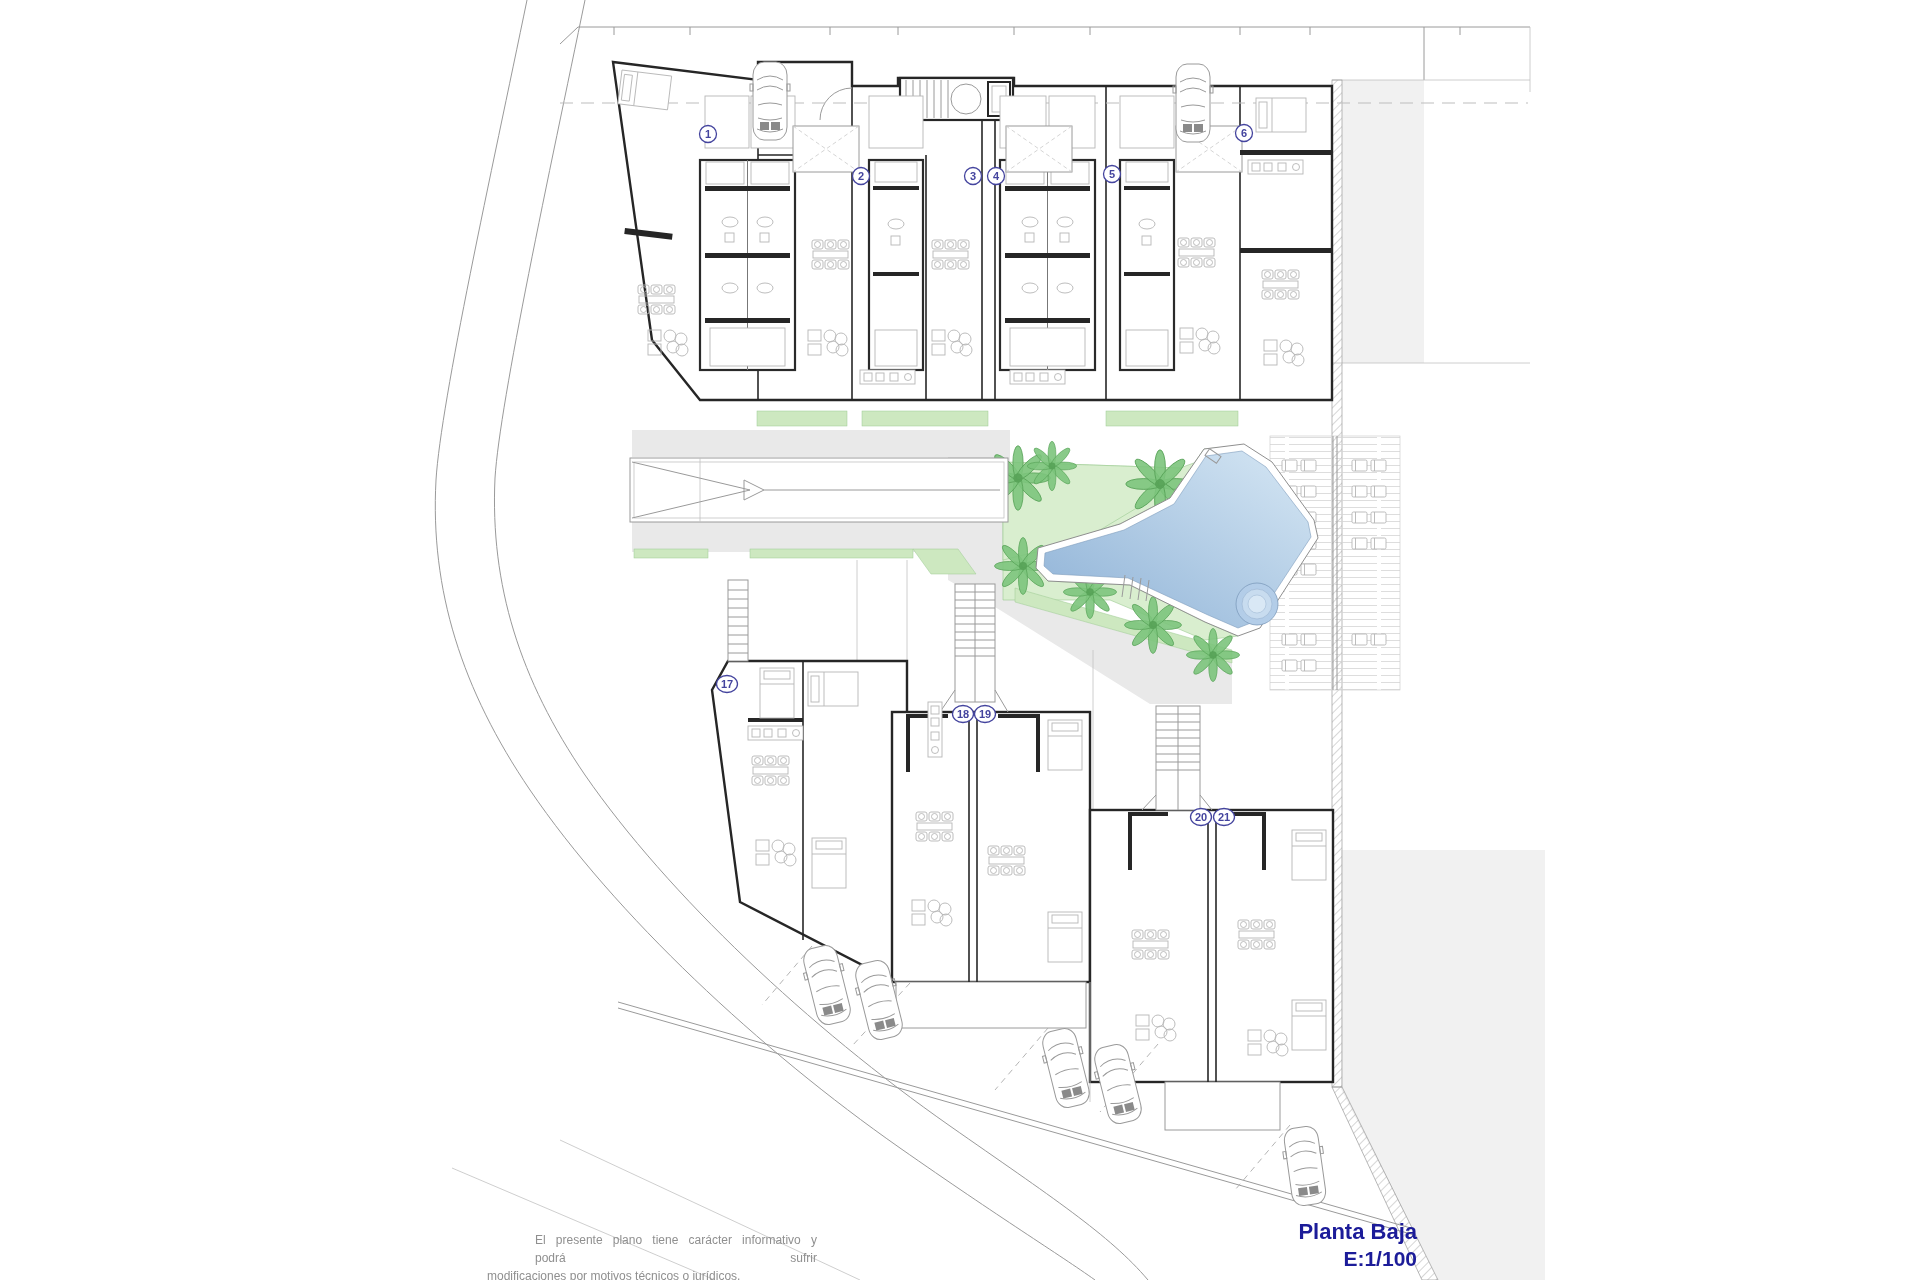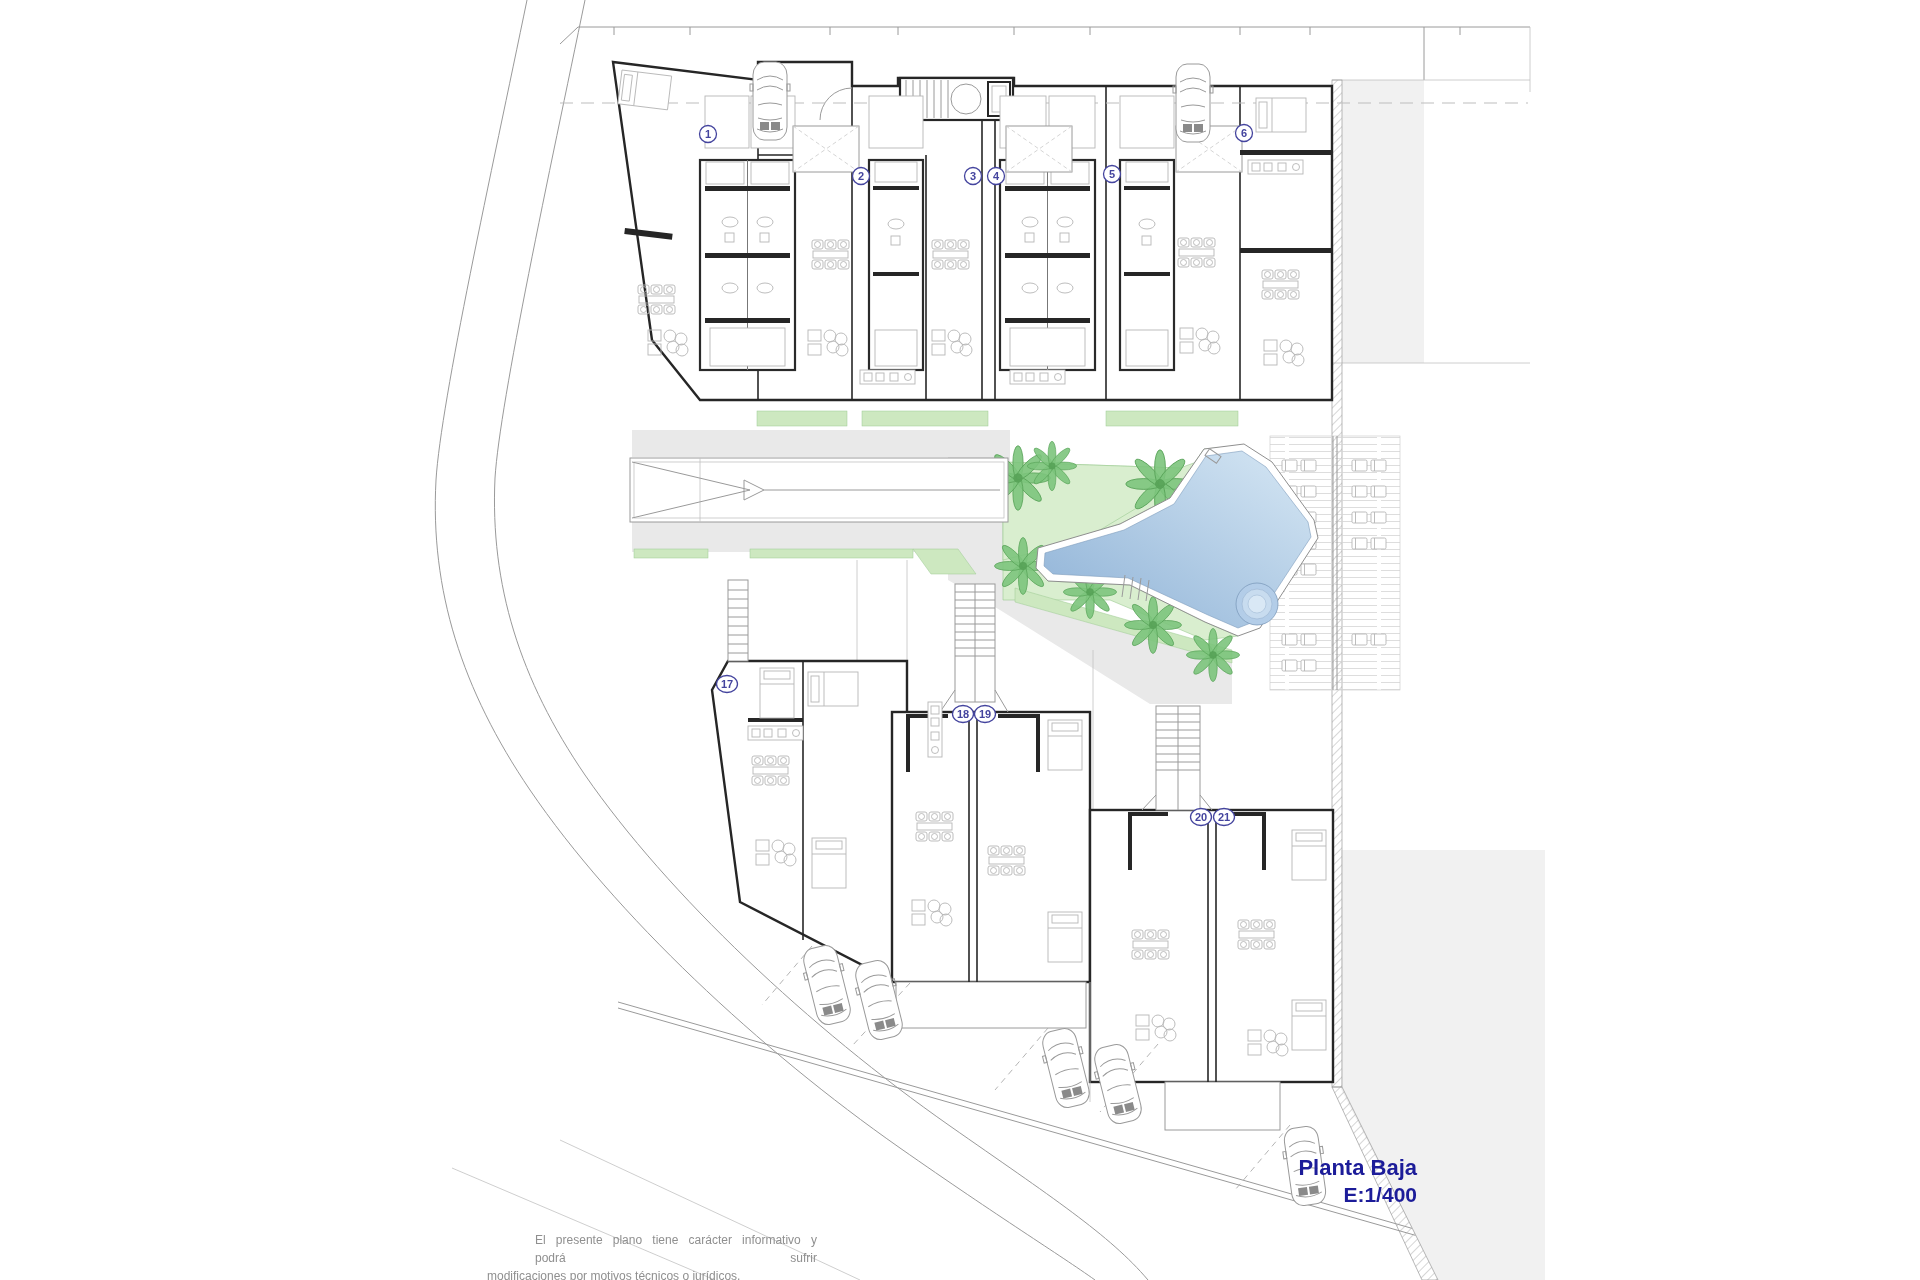--- a/index.html
+++ b/index.html
@@ -19,21 +19,21 @@
   .pathg{fill:var(--path-gray);stroke:none;}
   .street{fill:var(--street-gray);stroke:none;}
   .lawn {fill:var(--lawn-green);stroke:#9ccb92;stroke-width:0.6;}
   .strip{fill:var(--strip-green);stroke:#9ccb92;stroke-width:0.5;}
   .poolrim{fill:#ffffff;stroke:#8f8f8f;stroke-width:1;stroke-linejoin:round;}
   .poolw {fill:url(#poolGrad);stroke:#7d9cbc;stroke-width:0.6;stroke-linejoin:round;}
   .bubble{fill:#ffffff;stroke:var(--label-blue);stroke-width:1.3;}
   .bubble-num{fill:var(--label-blue);font-size:11px;font-weight:bold;text-anchor:middle;
               font-family:"Liberation Sans",sans-serif;}
 
-  .title-block{position:absolute;left:1037px;top:1154px;width:380px;text-align:right;
+  .title-block{position:absolute;left:1037px;top:1218px;width:380px;text-align:right;
                color:var(--title-blue);font-weight:bold;line-height:1.25;}
   .title-block .t1{font-size:22px;}
   .title-block .t2{font-size:21px;}
   .disclaimer{position:absolute;left:487px;top:1231px;width:330px;
               color:var(--disclaimer-gray);font-size:12px;line-height:1.5;}
   .disclaimer .d1{text-align:justify;text-align-last:justify;word-spacing:3px;margin-left:48px;}
   .disclaimer .d2{text-align:left;}
 </style>
 </head>
 <body>
@@ -517,21 +517,21 @@
         </g>
         <g>
           <ellipse cx="1224" cy="817" rx="10.5" ry="8.5" class="bubble"></ellipse>
           <text x="1224" y="820.8" class="bubble-num">21</text>
         </g>
       </g>
 </svg>
 
 <div class="title-block">
   <div class="t1">Planta Baja</div>
-  <div class="t2">E:1/400</div>
+  <div class="t2">E:1/100</div>
 </div>
 
 <div class="disclaimer">
   <div class="d1">El presente plano tiene carácter informativo y podrá sufrir</div>
   <div class="d2">modificaciones por motivos técnicos o jurídicos.</div>
 </div>
 
 </div>
 
 </body></html>

